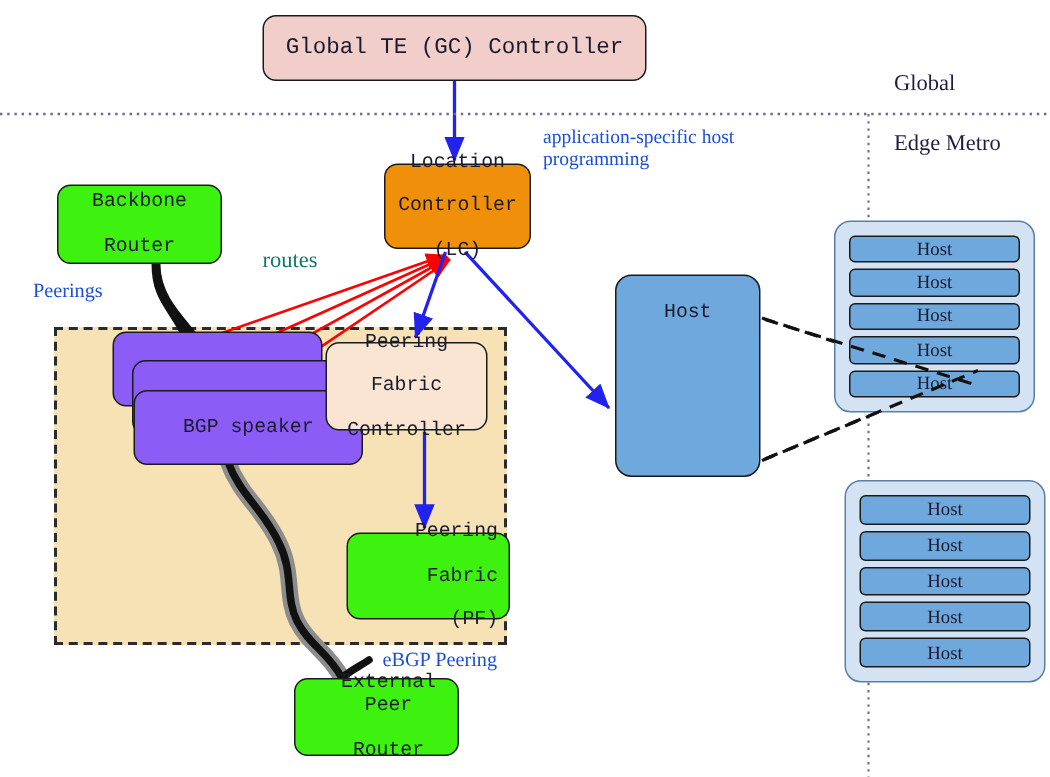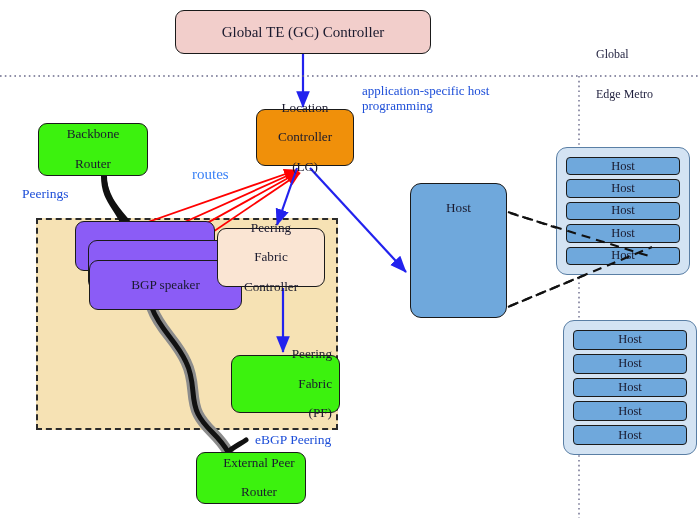--- a/index.html
+++ b/index.html
@@ -4,21 +4,21 @@
 <style>
   html,body{margin:0;padding:0;background:#ffffff;}
   body{width:700px;height:518px;position:relative;overflow:hidden;
        font-family:"Liberation Serif","DejaVu Serif",serif;color:#1a1a2e;}
   #stage{position:absolute;left:0;top:0;width:700px;height:518px;}
   svg.layer{position:absolute;left:0;top:0;width:700px;height:518px;overflow:visible;}
   #edges{z-index:5;}
   #edgesTop{z-index:30;}
   .node{position:absolute;box-sizing:border-box;display:flex;align-items:center;
         justify-content:center;text-align:center;border:1.6px solid #1a1a1a;
-        border-radius:9px;line-height:1.12;}
+        border-radius:9px;line-height:1.12;font-family:Liberation Mono, monospace;}
   .node span{display:block;}
   .lbl{position:absolute;white-space:pre;line-height:1.15;}
   .region{position:absolute;box-sizing:border-box;background:#f6e2b4;
           border:2px dashed #2b2b2b;z-index:2;}
   .rack{position:absolute;box-sizing:border-box;background:#d3e3f3;
         border:1.5px solid #5a7fa5;border-radius:11px;z-index:6;}
   .rackrow{position:absolute;box-sizing:border-box;background:#6fa8dc;
            border:1.5px solid #1a1a1a;border-radius:4px;display:flex;
            align-items:center;justify-content:center;font-size:12.5px;z-index:7;}
   #gc{left:175px;top:10px;width:256px;height:44px;background:#f2cecb;font-size:15px;z-index:10;}
@@ -31,22 +31,22 @@
   #pfc{left:217px;top:228px;width:108px;height:59px;background:#fae5d3;font-size:13.2px;z-index:14;}
   #pf{left:231px;top:355px;width:109px;height:58px;background:#3cf20e;font-size:13.2px;
       justify-content:flex-end;padding-right:7px;text-align:right;z-index:12;}
   #extpeer{left:196px;top:452px;width:110px;height:52px;background:#3cf20e;font-size:13.2px;z-index:10;padding-left:16px;}
   #hostbox{left:410px;top:183px;width:97px;height:135px;background:#6fa8dc;
            border-radius:11px;align-items:flex-start;padding-top:17px;font-size:13.2px;z-index:10;}
   #pproc{left:410px;top:249px;width:97px;height:58px;background:#2ee8e8;
          border-radius:9px;font-size:13.2px;z-index:11;}
   #rackA{left:556px;top:147px;width:134px;height:128px;}
   #rackB{left:563px;top:320px;width:134px;height:135px;}
-  .glbl{font-size:12px;color:#1f1f3d;}
-  .rt{color:#3b82f6;font-size:14px;margin-left:17px;}
+  .glbl{font-size:15px;color:#1f1f3d;}
+  .rt{color:#0f766e;font-size:14px;}
   .note{color:#1d4ed8;font-size:13px;}
 </style>
 </head>
 <body>
 
 <div id="stage">
 
   <div class="region" style="left:36px;top:218px;width:302px;height:212px;"></div>
 
   <svg class="layer" id="edges">

